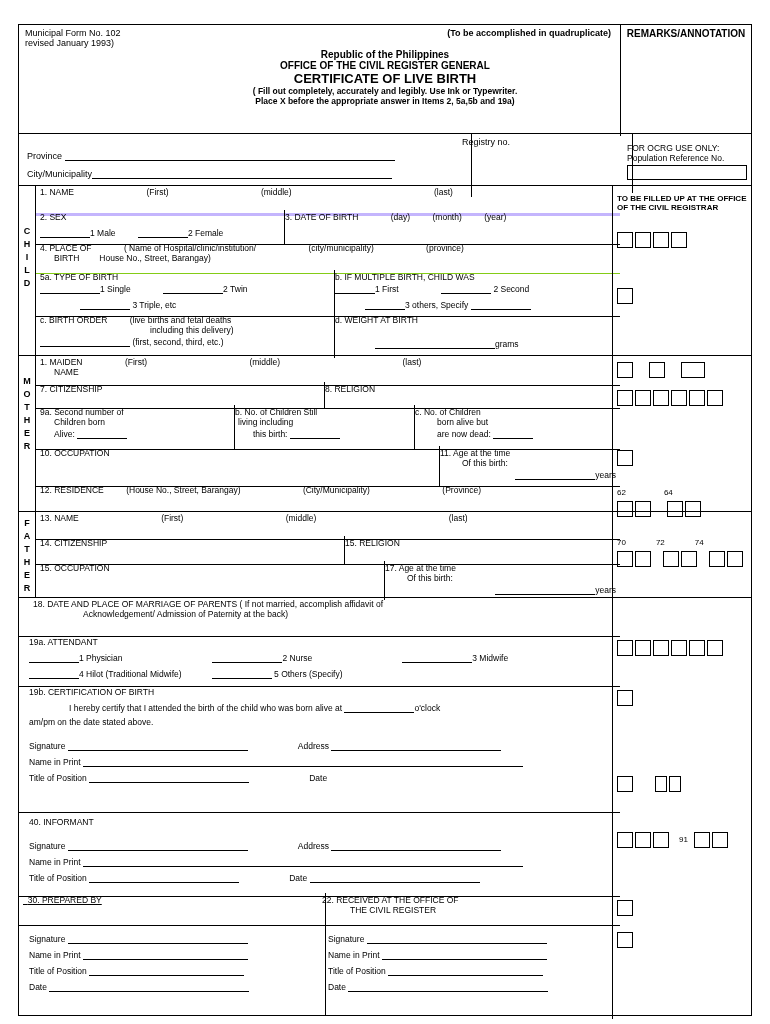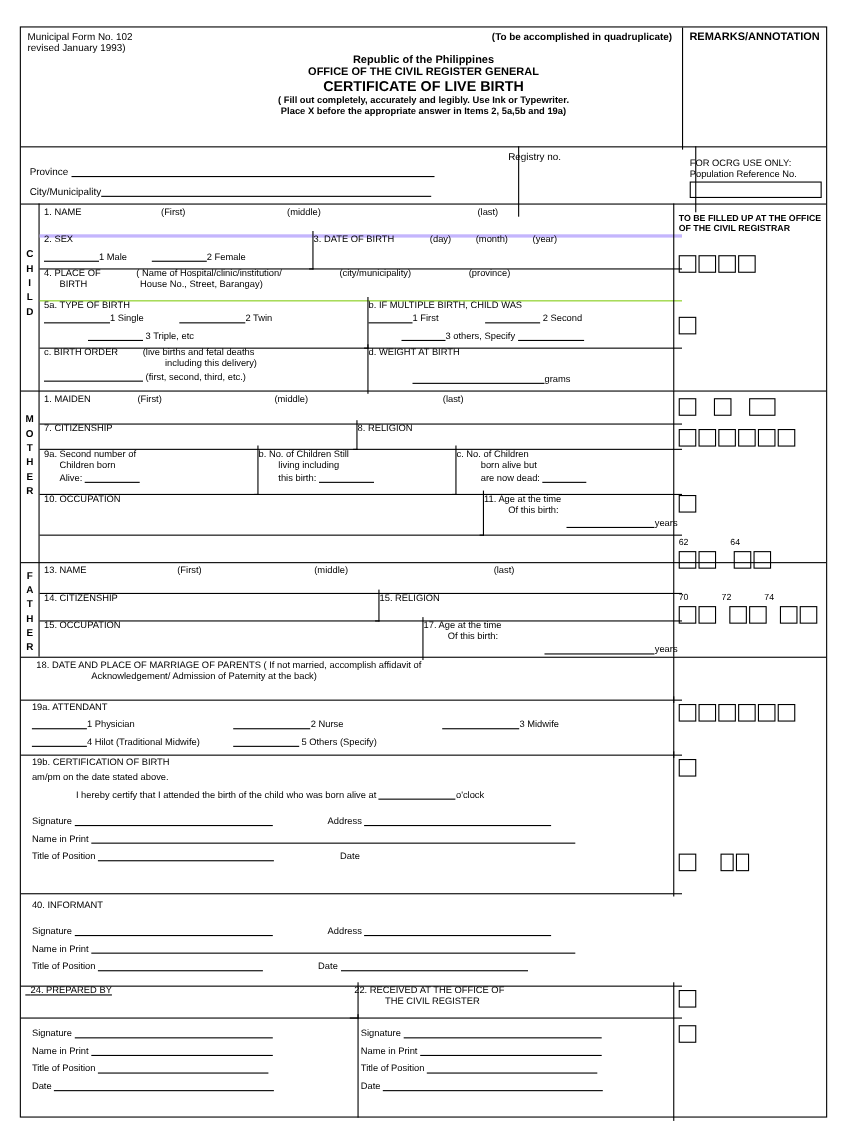--- a/index.html
+++ b/index.html
@@ -84,21 +84,21 @@
    <span style="margin-left:30px">(day)</span>
    <span style="margin-left:20px">(month)</span>
    <span style="margin-left:20px">(year)</span>
   </div>
 
   <div class="cell nr" style="top:56px;left:0;right:0;height:28px;border-bottom:1px solid #84cc16">
    <span>4. PLACE OF</span>
    <span style="margin-left:30px">( Name of Hospital/clinic/institution/</span>
    <span style="margin-left:50px">(city/municipality)</span>
    <span style="margin-left:50px">(province)</span>
-   <div><span style="margin-left:14px">BIRTH</span><span style="margin-left:48px">House No., Street, Barangay)</span></div>
+   <div><span style="margin-left:14px">BIRTH</span><span style="margin-left:20px">House No., Street, Barangay)</span></div>
   </div>
 
   <div class="cell" style="top:85px;left:0;width:290px;height:42px;border-bottom:1px solid #000">
    <div>5a. TYPE OF BIRTH</div>
    <div><span class="ul" style="min-width:60px"></span><span>1    Single</span> <span class="ul" style="min-width:60px;margin-left:30px"></span><span>2  Twin</span></div>
    <div style="margin-top:4px;margin-left:40px"><span class="ul" style="min-width:50px"></span> <span>3 Triple, etc</span></div>
   </div>
   <div class="cell nr" style="top:85px;left:295px;right:0;height:42px;border-bottom:1px solid #000">
    <div>b. IF MULTIPLE BIRTH, CHILD WAS</div>
    <div><span class="ul" style="min-width:40px"></span><span>1  First</span> <span class="ul" style="min-width:50px;margin-left:40px"></span> <span>2  Second</span></div>
@@ -124,43 +124,50 @@
 </div>
 
 <div class="body-row" style="top:330px;height:156px">
  <div class="side-label" style="padding-top:20px">M<br>O<br>T<br>H<br>E<br>R</div>
  <div class="content">
   <div class="cell nr" style="top:0;left:0;right:0;height:26px;border-bottom:1px solid #000">
    <span>1. MAIDEN</span>
    <span style="margin-left:40px">(First)</span>
    <span style="margin-left:100px">(middle)</span>
    <span style="margin-left:120px">(last)</span>
+   <div style="margin-left:14px">NAME</div>
   </div>
   <div class="cell" style="top:27px;left:0;width:280px;height:22px;border-bottom:1px solid #000">7. CITIZENSHIP</div>
   <div class="cell nr" style="top:27px;left:285px;right:0;height:22px;border-bottom:1px solid #000">8. RELIGION</div>
   <div class="cell" style="top:50px;left:0;width:190px;height:40px;border-bottom:1px solid #000">
    <div>9a. Second number of</div>
    <div style="margin-left:14px">Children born</div>
    <div style="margin-left:14px"><span>Alive:</span> <span class="ul" style="min-width:50px"></span></div>
   </div>
   <div class="cell" style="top:50px;left:195px;width:175px;height:40px;border-bottom:1px solid #000">
    <div>b.   No. of Children Still</div>
-   <div style="margin-left:18px">living including</div>
+   <div style="margin-left:3px">living including</div>
    <div style="margin-left:18px"><span>this birth:</span> <span class="ul" style="min-width:50px"></span></div>
   </div>
   <div class="cell nr" style="top:50px;left:375px;right:0;height:40px;border-bottom:1px solid #000">
    <div>c.    No. of Children</div>
    <div style="margin-left:22px">born alive but</div>
    <div style="margin-left:22px"><span>are now dead:</span> <span class="ul" style="min-width:40px"></span></div>
   </div>
   <div class="cell" style="top:91px;left:0;width:395px;height:36px;border-bottom:1px solid #000">10. OCCUPATION</div>
   <div class="cell nr" style="top:91px;left:400px;right:0;height:36px;border-bottom:1px solid #000">
    <div>11.    Age at the time</div>
    <div style="margin-left:22px">Of this birth:</div>
    <div style="text-align:right"><span class="ul" style="min-width:80px"></span><span>years</span></div>
+  </div>
+  <div class="cell nr" style="top:128px;left:0;right:0;height:27px">
+   <span>12.   RESIDENCE</span>
+   <span style="margin-left:20px">(House No., Street, Barangay)</span>
+   <span style="margin-left:60px">(City/Municipality)</span>
+   <span style="margin-left:70px">(Province)</span>
   </div>
  </div>
  <div class="right-col">
   <div class="boxrow"><span class="box"></span><span class="box" style="margin-left:14px"></span><span class="box wide" style="margin-left:14px"></span></div>
   <div class="boxrow" style="margin-top:12px"><span class="box"></span><span class="box"></span><span class="box"></span><span class="box"></span><span class="box"></span><span class="box"></span></div>
   <div class="boxrow" style="margin-top:44px"><span class="box"></span></div>
   <div style="margin-top:22px;font-size:8px"><span>62</span><span style="margin-left:38px">64</span></div>
   <div class="boxrow"><span class="box"></span><span class="box"></span><span class="box" style="margin-left:14px"></span><span class="box"></span></div>
  </div>
 </div>
@@ -204,44 +211,47 @@
   <div class="bot-text"><span class="ul" style="min-width:50px"></span><span>4 Hilot (Traditional Midwife)</span><span class="ul" style="min-width:60px;margin-left:30px"></span> <span>5     Others (Specify)</span></div>
  </div>
  <div class="right-col" style="height:50px">
   <div class="boxrow" style="margin-top:4px"><span class="box"></span><span class="box"></span><span class="box"></span><span class="box"></span><span class="box"></span><span class="box"></span></div>
  </div>
 </div>
 
 <div style="position:absolute;top:658px;left:0;right:0;height:126px">
  <div class="cell nr" style="top:0;left:0;right:131px;height:125px;border-bottom:1px solid #000">
   <div class="bot-text">19b.  CERTIFICATION OF BIRTH</div>
+  <div class="bot-text" style="margin-left:40px"><span>I hereby certify that I attended the birth of the child who was born alive at</span> <span class="ul" style="min-width:70px"></span><span>o'clock</span></div>
   <div class="bot-text">am/pm on the date stated above.</div>
-  <div class="bot-text" style="margin-left:40px"><span>I hereby certify that I attended the birth of the child who was born alive at</span> <span class="ul" style="min-width:70px"></span><span>o'clock</span></div>
   <div class="bot-text" style="margin-top:8px"><span>Signature</span> <span class="ul" style="min-width:180px"></span><span style="margin-left:50px">Address</span> <span class="ul" style="min-width:170px"></span></div>
   <div class="bot-text"><span>Name in Print</span> <span class="ul" style="min-width:440px"></span></div>
   <div class="bot-text"><span>Title of Position</span> <span class="ul" style="min-width:160px"></span><span style="margin-left:60px">Date</span></div>
  </div>
  <div class="right-col" style="height:126px">
   <div class="boxrow"><span class="box"></span></div>
   <div class="boxrow" style="margin-top:70px"><span class="box"></span><span class="box" style="margin-left:20px;width:10px"></span><span class="box" style="width:10px"></span></div>
  </div>
 </div>
 
 <div style="position:absolute;top:784px;left:0;right:0;height:84px">
  <div class="cell nr" style="top:0;left:0;right:131px;height:83px;border-bottom:1px solid #000">
   <div class="bot-text" style="margin-top:4px">40.    INFORMANT</div>
   <div class="bot-text" style="margin-top:8px"><span>Signature</span> <span class="ul" style="min-width:180px"></span><span style="margin-left:50px">Address</span> <span class="ul" style="min-width:170px"></span></div>
   <div class="bot-text"><span>Name in Print</span> <span class="ul" style="min-width:440px"></span></div>
   <div class="bot-text"><span>Title of Position</span> <span class="ul" style="min-width:150px"></span><span style="margin-left:50px">Date</span> <span class="ul" style="min-width:170px"></span></div>
  </div>
+ <div class="right-col" style="height:84px">
+  <div class="boxrow" style="margin-top:20px"><span class="box"></span><span class="box"></span><span class="box"></span><span style="margin-left:8px;font-size:8px">91</span><span class="box" style="margin-left:6px"></span><span class="box"></span></div>
+ </div>
 </div>
 
 <div style="position:absolute;top:868px;left:0;right:0;height:120px">
  <div class="cell" style="top:0;left:0;width:298px;height:28px;border-bottom:1px solid #000;text-decoration:underline">
-  <span style="text-decoration:none"> &nbsp;&nbsp;</span><span>24.    PREPARED BY</span>
+  <span style="text-decoration:none"> &nbsp;&nbsp;</span><span>30.    PREPARED BY</span>
  </div>
  <div class="cell nr" style="top:0;left:299px;right:131px;height:28px;border-bottom:1px solid #000">
   <div>22.    RECEIVED   AT   THE   OFFICE   OF</div>
   <div style="margin-left:28px">THE  CIVIL  REGISTER</div>
  </div>
  <div class="cell" style="top:29px;left:0;width:298px;height:90px">
   <div class="bot-text" style="margin-top:6px"><span>Signature</span> <span class="ul" style="min-width:180px"></span></div>
   <div class="bot-text"><span>Name in Print</span> <span class="ul" style="min-width:165px"></span></div>
   <div class="bot-text"><span>Title of Position</span> <span class="ul" style="min-width:155px"></span></div>
   <div class="bot-text"><span>Date</span> <span class="ul" style="min-width:200px"></span></div>

